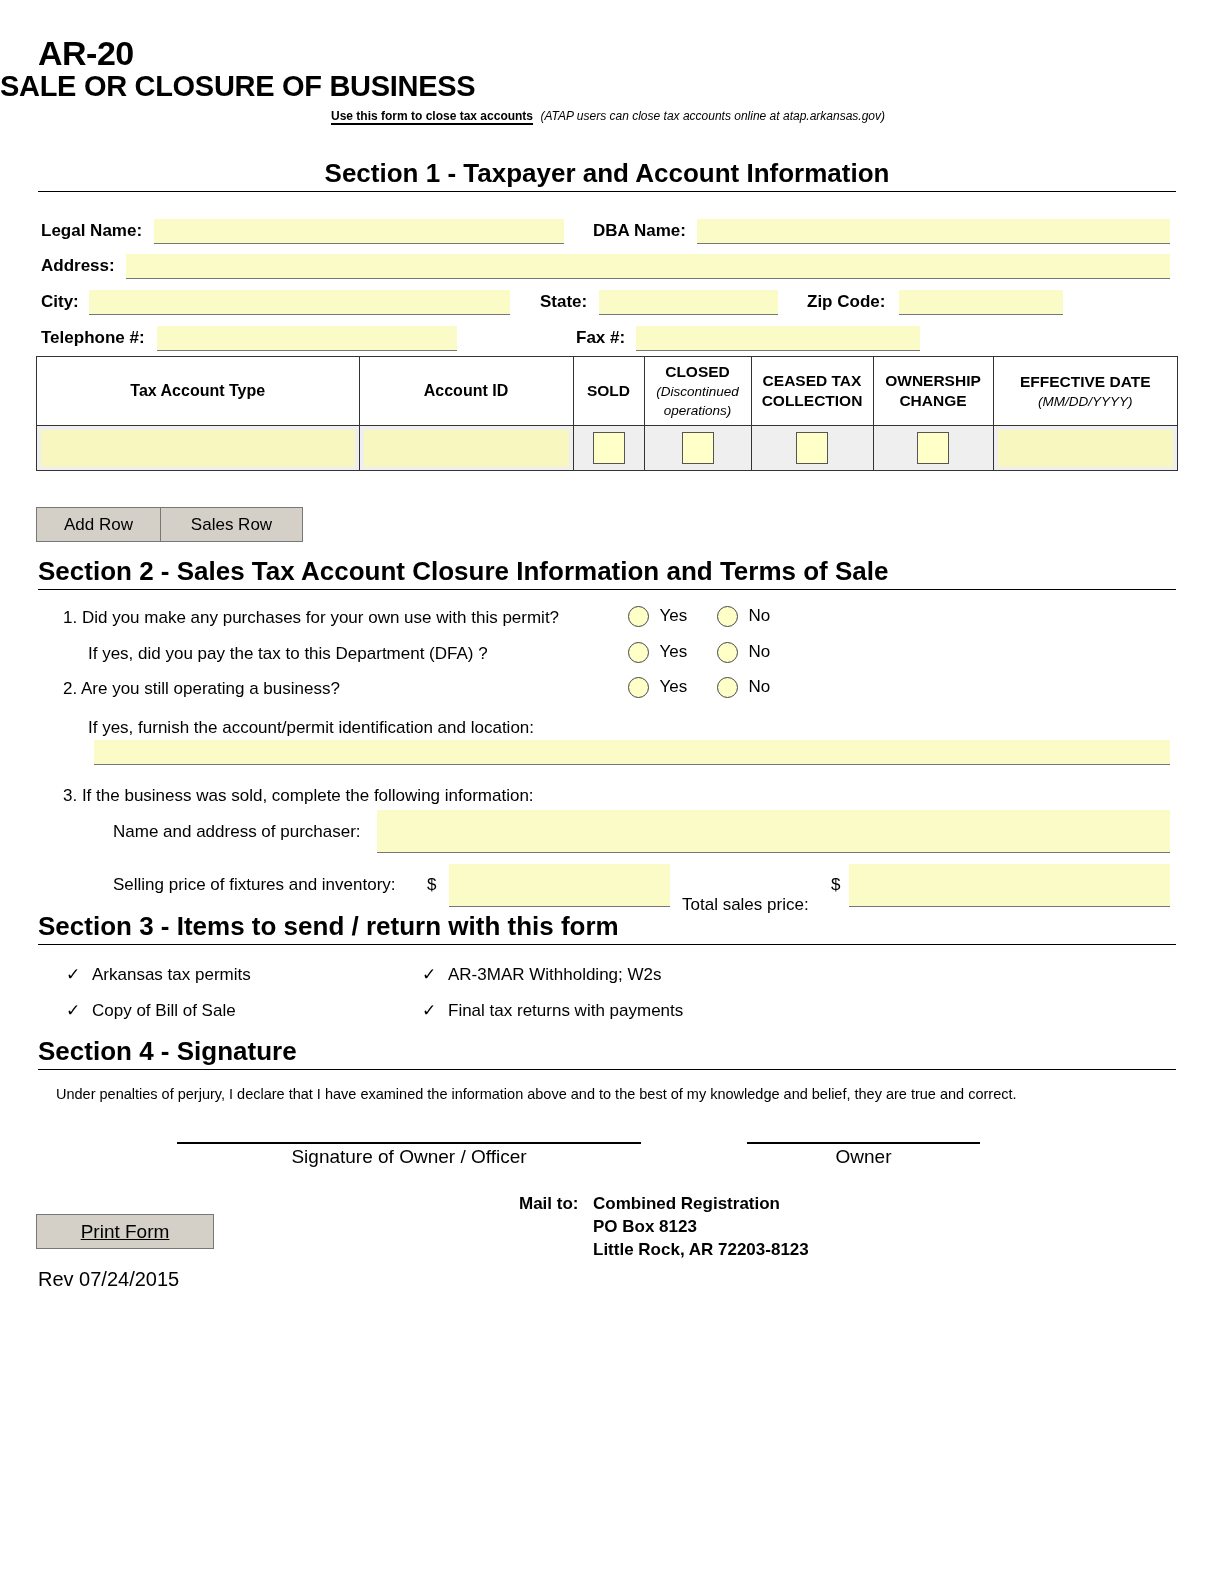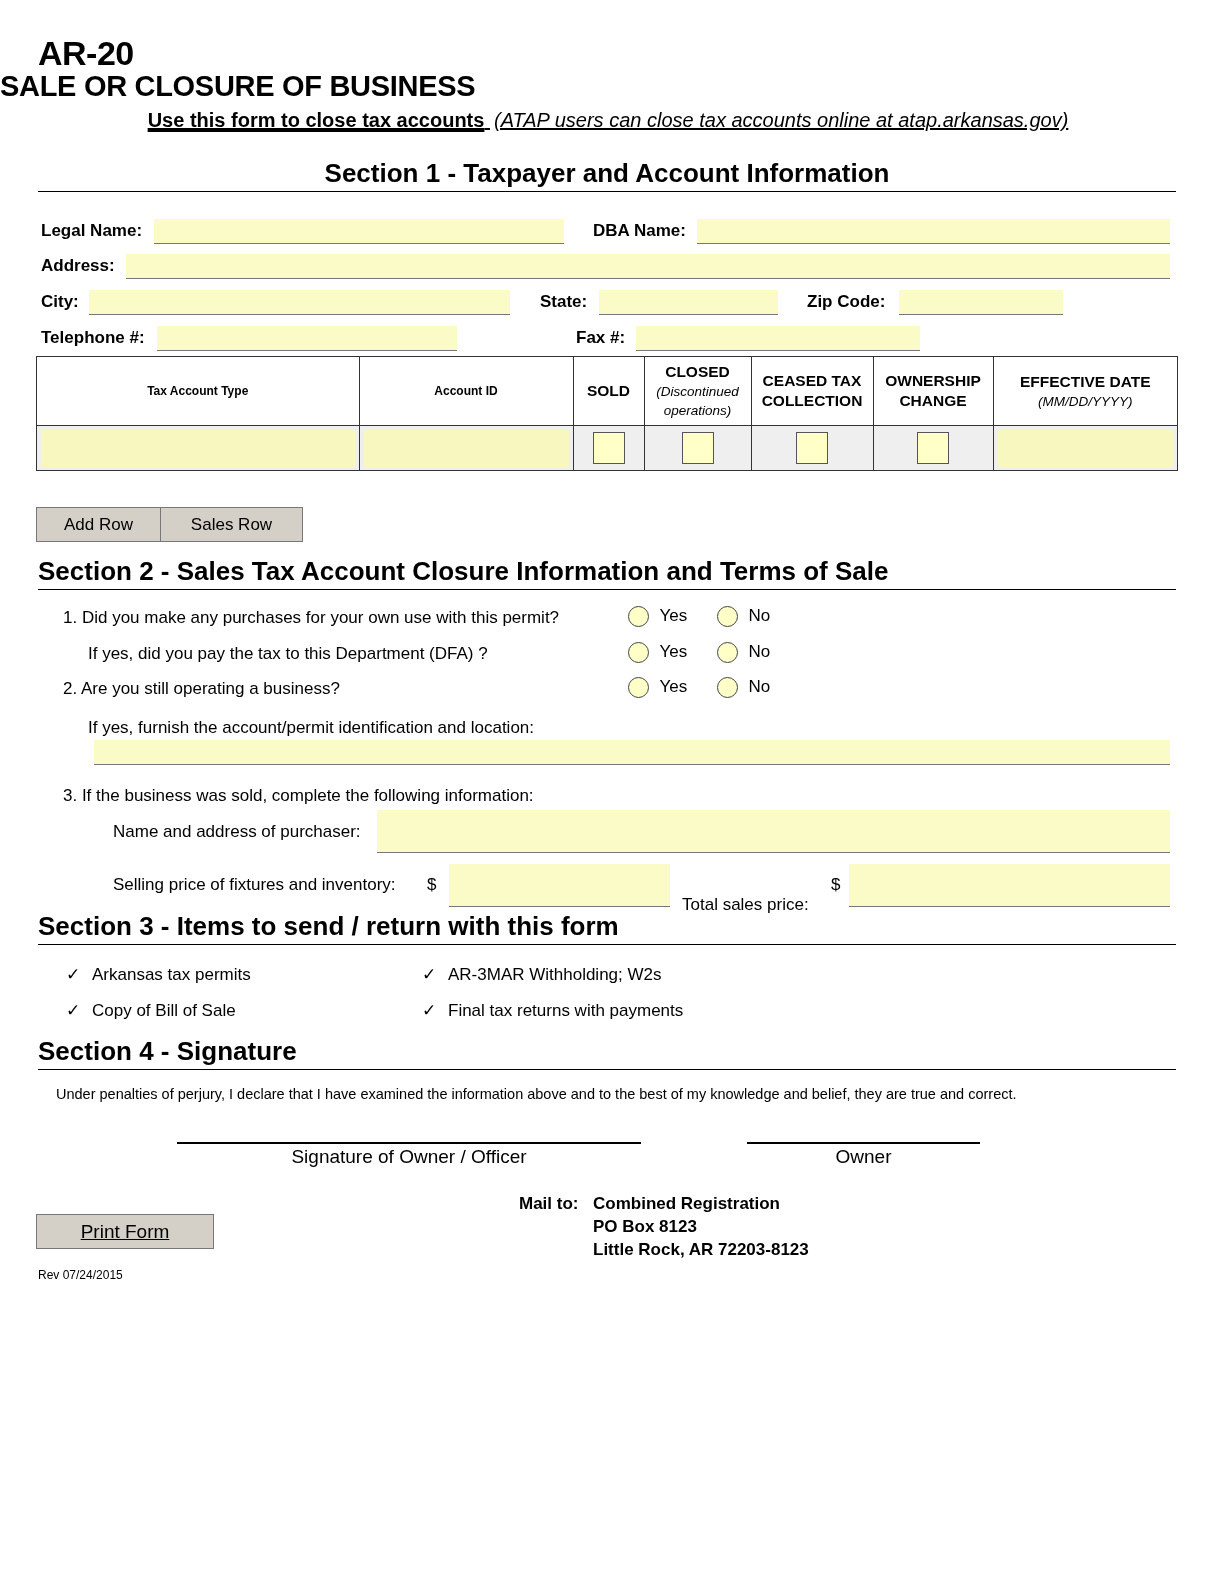--- a/index.html
+++ b/index.html
@@ -1,33 +1,33 @@
 <!DOCTYPE html>
 <html><head>
 <meta charset="utf-8">
 <style>
   html, body { margin: 0; padding: 0; background: #ffffff; }
   body { width: 1225px; height: 1585px; position: relative; overflow: hidden;
          font-family: "Liberation Sans", sans-serif; color: #000; }
   .abs { position: absolute; }
   .form-code { left: 38px; top: 34px; font-size: 34px; font-weight: bold; letter-spacing: -0.5px; }
   .title { left: 0; width: 1212px; top: 70px; text-align: left; font-size: 29px; font-weight: bold; letter-spacing: -0.3px; }
-  .subtitle { left: 0; width: 1216px; top: 109px; text-align: center; font-size: 20px; text-decoration: underline; }
+  .subtitle { left: 0; width: 1216px; top: 109px; text-align: center; font-size: 12px; }
   .subtitle .u { font-weight: bold; text-decoration: underline; text-decoration-thickness: 2px; text-underline-offset: 3px; }
   .subtitle .i { font-style: italic; margin-left: 4px; }
   .section-head { left: 38px; width: 1138px; font-size: 26px; font-weight: bold; border-bottom: 1.5px solid #000; padding-bottom: 2px; }
   .lbl { font-size: 17px; font-weight: bold; }
   .field { background: #fbfbc8; border-bottom: 1px solid #777; height: 24px; }
   .reason { left: 36px; top: 356px; width: 1140px; border: 1px solid #333; }
   .reason-head { background: #c8c8c8; height: 35px; border-bottom: 1px solid #333; text-align: center; font-size: 22px; line-height: 38px; }
   .reason-head i { font-size: 17px; }
   table.rt { border-collapse: collapse; width: 100%; table-layout: fixed; }
   table.rt th, table.rt td { border-right: 1px solid #333; padding: 0; text-align: center; vertical-align: middle; }
   table.rt th:last-child, table.rt td:last-child { border-right: none; }
-  table.rt th { height: 68px; border-bottom: 1px solid #333; font-size: 12px; font-weight: bold; }
+  table.rt th { height: 68px; border-bottom: 1px solid #333; font-size: 16px; font-weight: bold; }
   table.rt th.cond { font-family: "Liberation Sans", sans-serif; font-size: 15.5px; line-height: 20px; }
   table.rt th .sub { font-weight: normal; font-style: italic; font-size: 13.5px; line-height: 19px; }
   table.rt td { height: 44px; background: #efefef; }
   .cell-field { margin: 3px 4px; height: 37px; background: #f7f7bf; }
   .chk { display: inline-block; width: 30px; height: 30px; background: #ffffc8; border: 1px solid #555; vertical-align: middle; }
   .btn { background: #d4d0c8; border: 1px solid #777; font-size: 17px; text-align: center; cursor: pointer; }
   .q { font-size: 17px; }
   .radio { display: inline-block; width: 19px; height: 19px; border-radius: 50%; background: #ffffc8; border: 1px solid #444; vertical-align: middle; }
   .ropt { font-size: 17px; }
   .check-item { font-size: 17px; }
@@ -192,13 +192,13 @@
 
 <div class="abs btn" style="left:36px; top:1214px; width:176px; height:33px; line-height:33px; font-size:19px;text-decoration:underline;">Print Form</div>
 
 <div class="abs mail" style="left:519px; top:1192px;">Mail to:</div>
 <div class="abs mail" style="left:593px; top:1192px;">
   <div>Combined Registration</div>
   <div>PO Box 8123</div>
   <div>Little Rock, AR  72203-8123</div>
 </div>
 
-<div class="abs" style="left:38px; top:1268px; font-size:12px;">Rev  07/24/2015</div>
+<div class="abs" style="left:38px; top:1268px; font-size:20px;">Rev  07/24/2015</div>
 
 </body></html>

